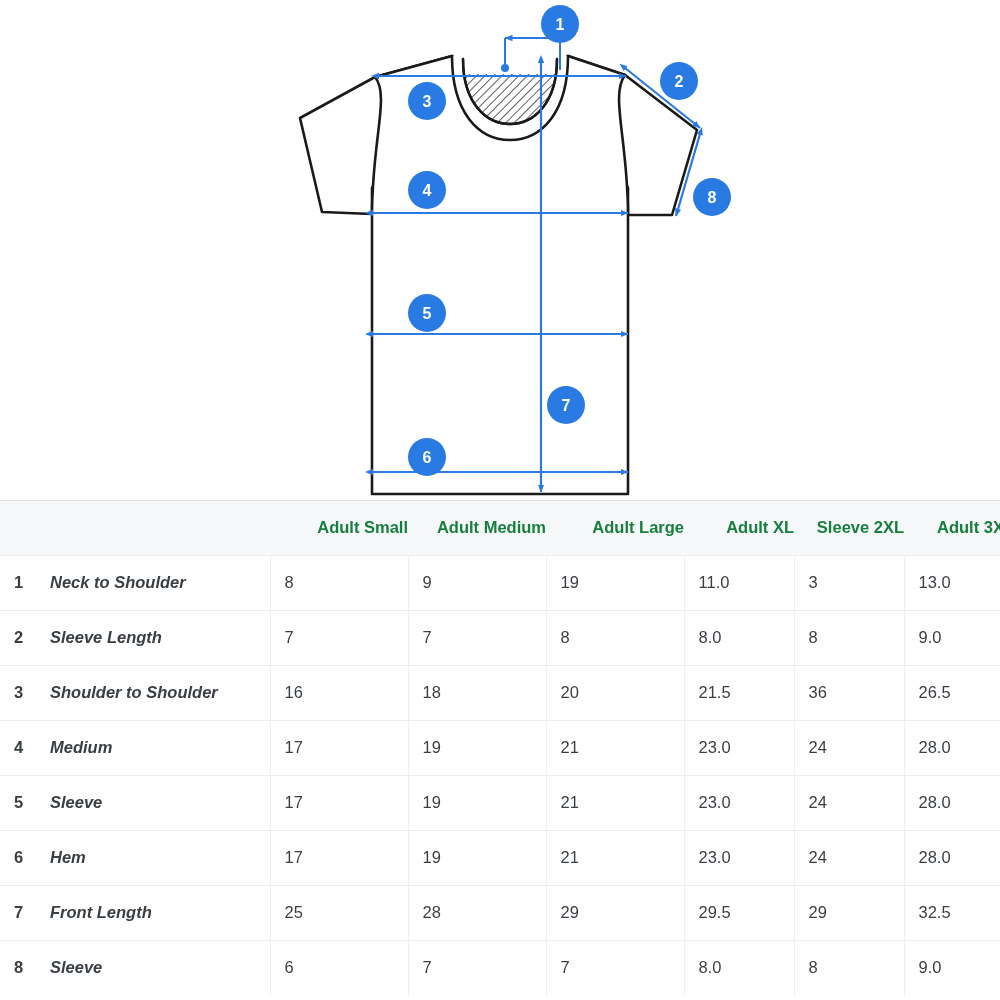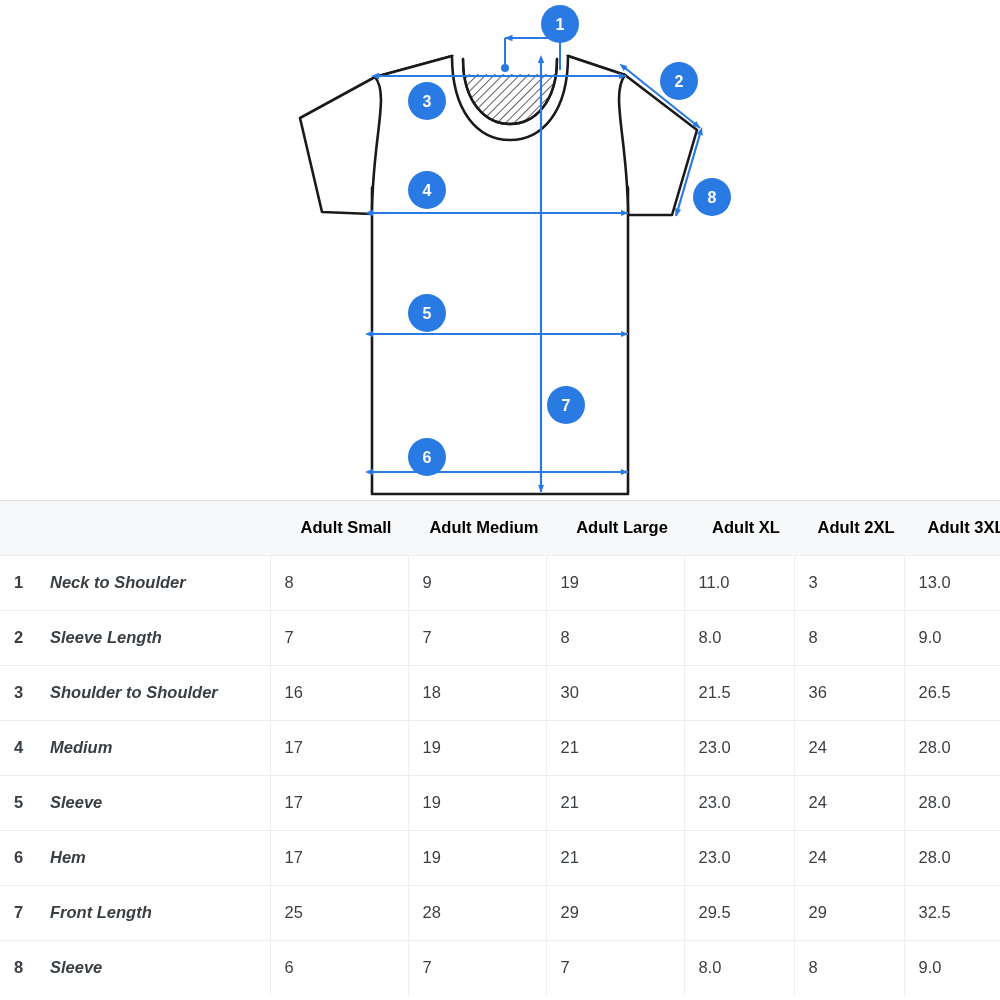--- a/index.html
+++ b/index.html
@@ -43,22 +43,22 @@
     border-collapse: collapse;
     width: 1000px;
     table-layout: fixed;
     font-family: "Liberation Sans", sans-serif;
   }
   table.size-table thead th {
     background: #f7f8f9;
     height: 55px;
     font-size: 16.5px;
     font-weight: bold;
-    color: #000000;
-    text-align: center;
+    color: #15803d;
+    text-align: right;
     padding: 0 0 0 14px;
     vertical-align: middle;
     border: none;
     box-sizing: border-box;
   }
   table.size-table thead th.col-num,
   table.size-table thead th.col-label {
     background: #f7f8f9;
   }
   table.size-table tbody td {
@@ -228,21 +228,21 @@
   <div class="hdr-divider-top"></div>
   <table class="size-table">
     <thead>
       <tr>
         <th class="col-num"></th>
         <th class="col-label"></th>
         <th class="col-size">Adult Small</th>
         <th class="col-size">Adult Medium</th>
         <th class="col-size">Adult Large</th>
         <th class="col-size-sm">Adult XL</th>
-        <th class="col-size-sm">Adult 2XL</th>
+        <th class="col-size-sm">Sleeve 2XL</th>
         <th class="col-size-sm">Adult 3XL</th>
       </tr>
     </thead>
     <tbody>
       <tr>
         <td class="col-num">1</td>
         <td class="col-label">Neck to Shoulder</td>
         <td class="col-size">8</td>
         <td class="col-size">9</td>
         <td class="col-size">19</td>
@@ -258,21 +258,21 @@
         <td class="col-size">8</td>
         <td class="col-size-sm">8.0</td>
         <td class="col-size-sm">8</td>
         <td class="col-size-sm">9.0</td>
       </tr>
       <tr>
         <td class="col-num">3</td>
         <td class="col-label">Shoulder to Shoulder</td>
         <td class="col-size">16</td>
         <td class="col-size">18</td>
-        <td class="col-size">30</td>
+        <td class="col-size">20</td>
         <td class="col-size-sm">21.5</td>
         <td class="col-size-sm">36</td>
         <td class="col-size-sm">26.5</td>
       </tr>
       <tr>
         <td class="col-num">4</td>
         <td class="col-label">Medium</td>
         <td class="col-size">17</td>
         <td class="col-size">19</td>
         <td class="col-size">21</td>

